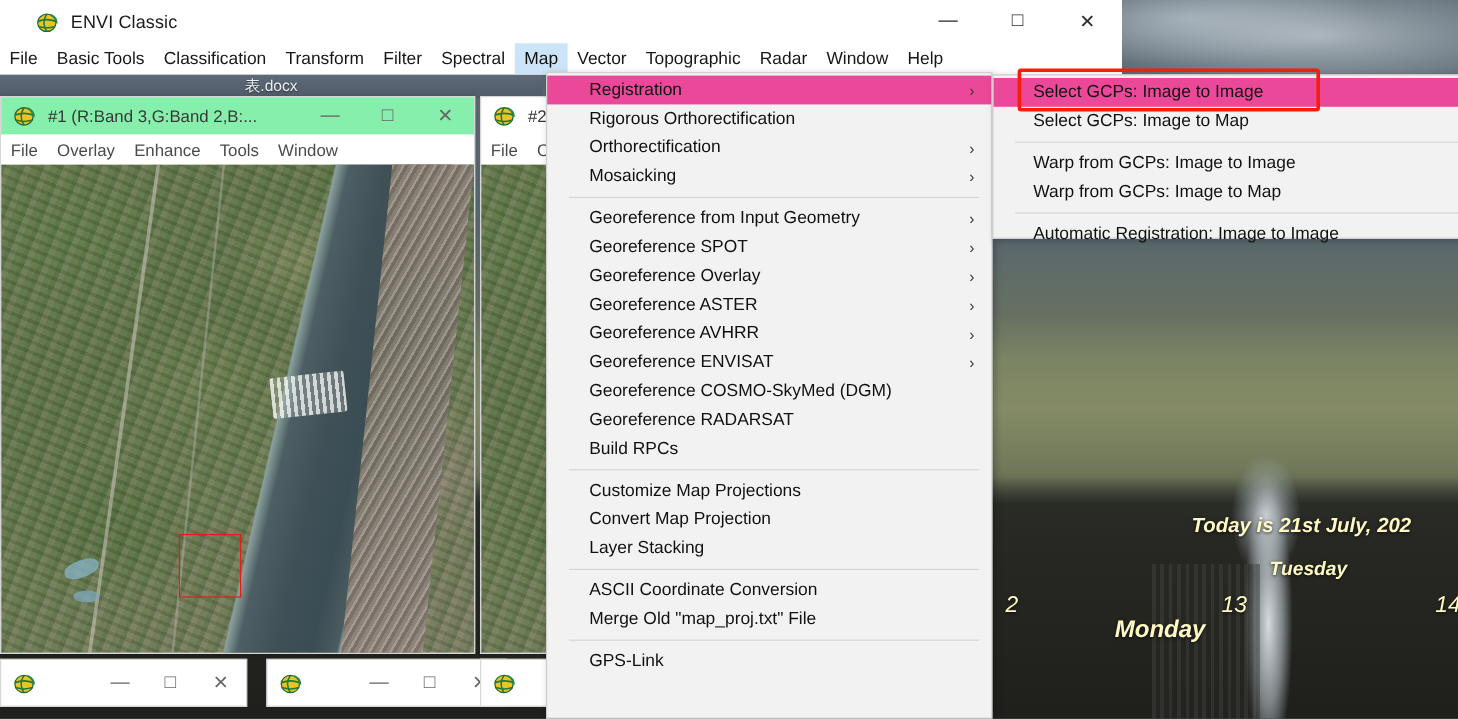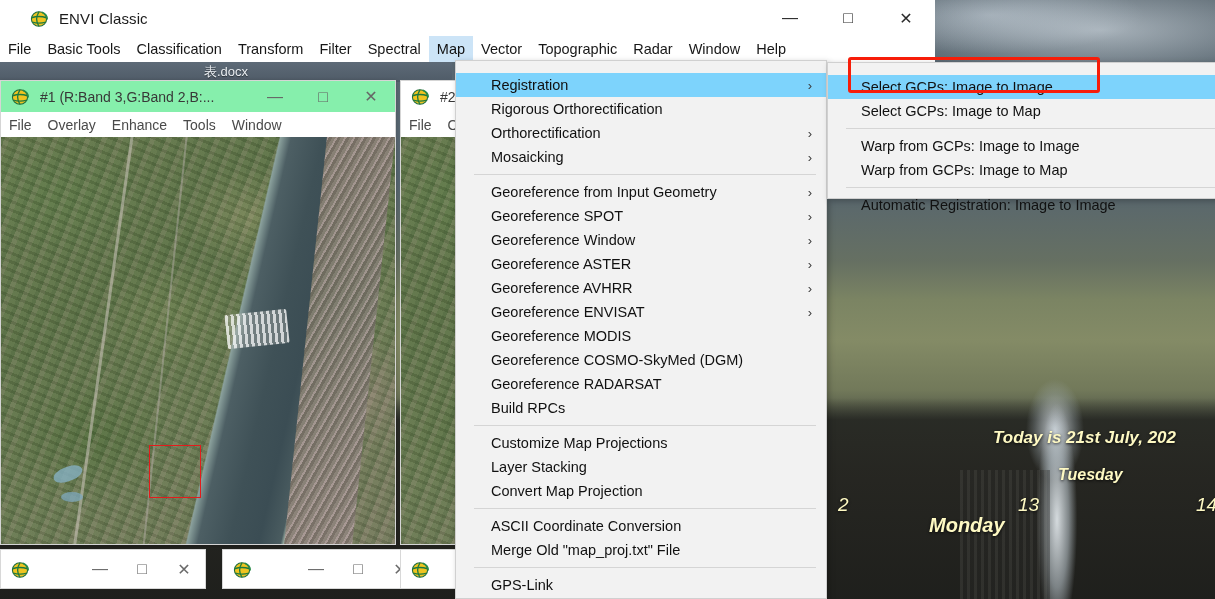--- a/index.html
+++ b/index.html
@@ -219,21 +219,21 @@
     position: absolute; left: 455px; top: 60px; width: 372px; height: 539px;
     background: #f2f2f2; border: 1px solid #d0d0d0;
     box-shadow: 2px 2px 6px rgba(0,0,0,.25);
     font-size: 14.5px; color: #111; padding: 2px 0;
   }
   .menu-item {
     height: 24px; display: flex; align-items: center;
     padding-left: 35px; padding-right: 14px; white-space: nowrap;
     position: relative;
   }
-  .menu-item.highlight { background: #7dd3fc; margin-top: 10px; }
+  .menu-item.highlight { background: #ec4899; }
   .menu-item .arrow {
     position: absolute; right: 14px; font-size: 13px; color: #3a3a3a; line-height: 1;
   }
   .menu-sep {
     height: 1px; background: #d5d5d5; margin: 5px 10px 5px 18px;
   }
 
   
   #reg-submenu {
     position: absolute; left: 827px; top: 62px; width: 436px; height: 137px;
@@ -435,58 +435,55 @@
 
   <div class="menu-item">
     <span>Georeference from Input Geometry</span>
     <span class="arrow">›</span>
   </div>
   <div class="menu-item">
     <span>Georeference SPOT</span>
     <span class="arrow">›</span>
   </div>
   <div class="menu-item">
-    <span>Georeference Window</span>
+    <span>Georeference Overlay</span>
     <span class="arrow">›</span>
   </div>
   <div class="menu-item">
     <span>Georeference ASTER</span>
     <span class="arrow">›</span>
   </div>
   <div class="menu-item">
     <span>Georeference AVHRR</span>
     <span class="arrow">›</span>
   </div>
   <div class="menu-item">
     <span>Georeference ENVISAT</span>
     <span class="arrow">›</span>
   </div>
   <div class="menu-item">
-    <span>Georeference MODIS</span>
-  </div>
-  <div class="menu-item">
     <span>Georeference COSMO-SkyMed (DGM)</span>
   </div>
   <div class="menu-item">
     <span>Georeference RADARSAT</span>
   </div>
   <div class="menu-item">
     <span>Build RPCs</span>
   </div>
 
   <div class="menu-sep"></div>
 
   <div class="menu-item">
     <span>Customize Map Projections</span>
   </div>
   <div class="menu-item">
+    <span>Convert Map Projection</span>
+  </div>
+  <div class="menu-item">
     <span>Layer Stacking</span>
-  </div>
-  <div class="menu-item">
-    <span>Convert Map Projection</span>
   </div>
 
   <div class="menu-sep"></div>
 
   <div class="menu-item">
     <span>ASCII Coordinate Conversion</span>
   </div>
   <div class="menu-item">
     <span>Merge Old "map_proj.txt" File</span>
   </div>

